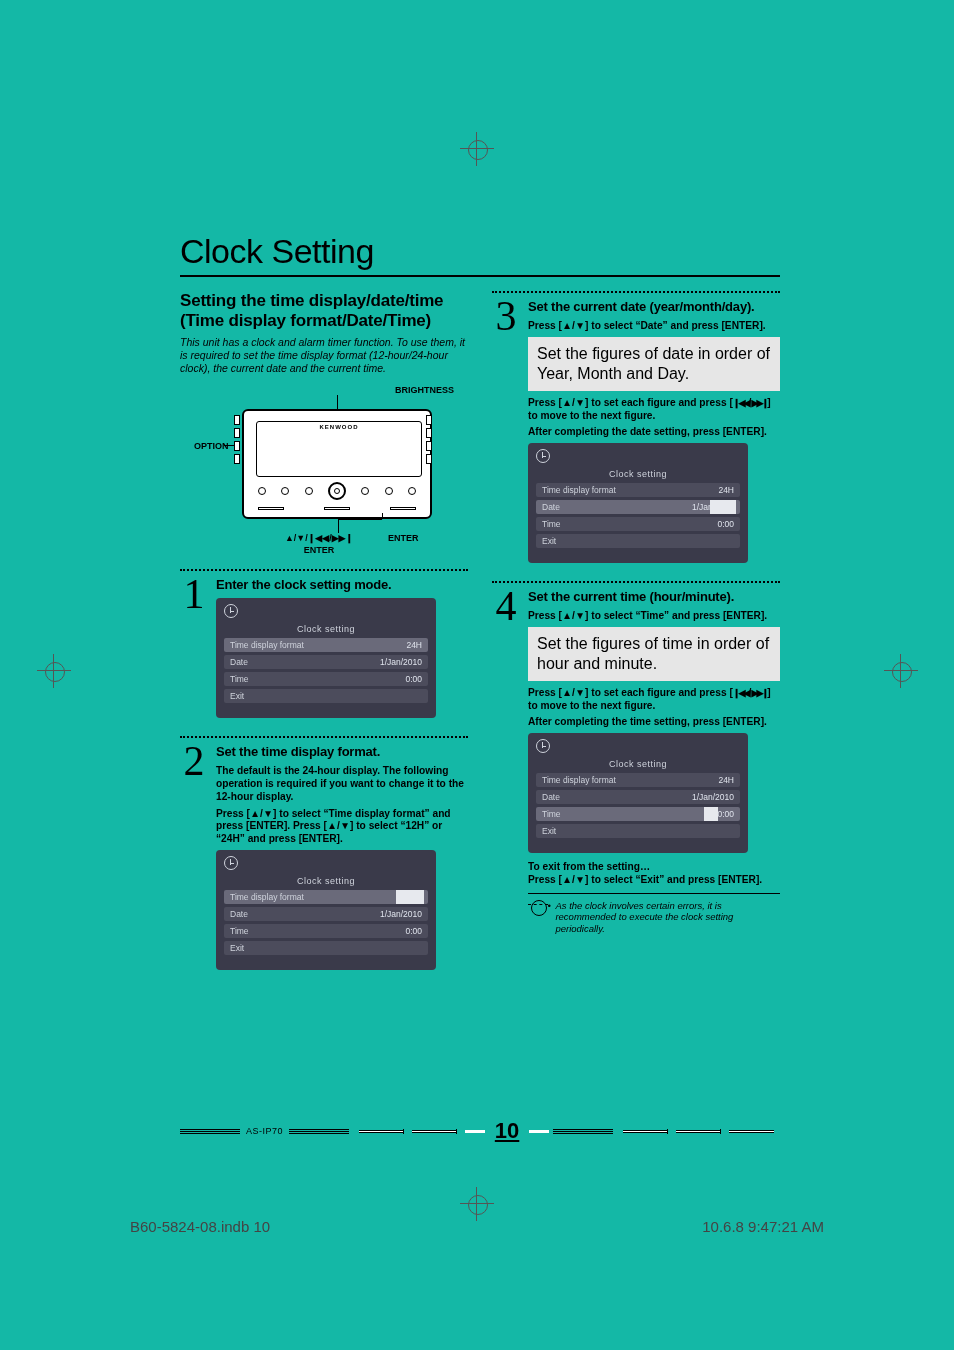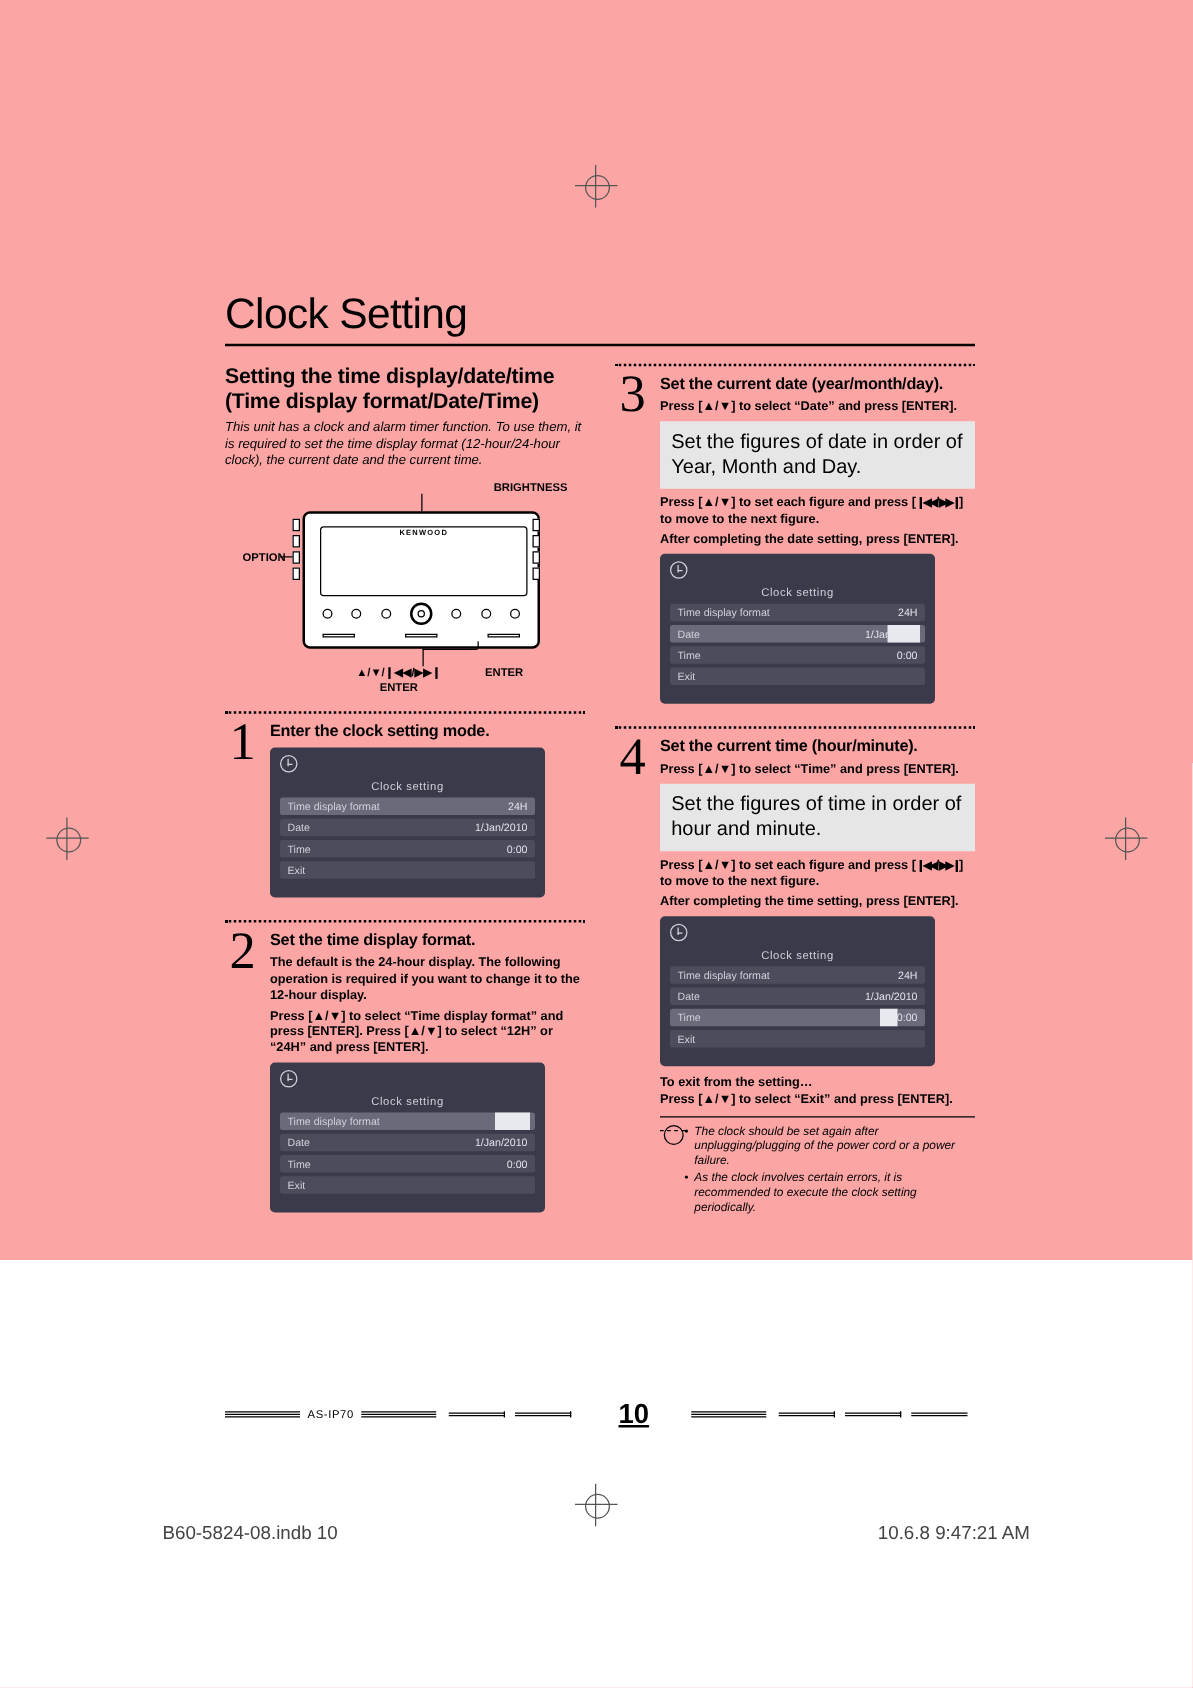--- a/index.html
+++ b/index.html
@@ -1,17 +1,17 @@
 <!DOCTYPE html>
 <html><head>
 <meta charset="utf-8">
 <style>
   * { box-sizing: border-box; margin: 0; padding: 0; }
   html, body { width: 954px; height: 1350px; background: #fff; font-family: "Helvetica Neue", Arial, sans-serif; color: #000; }
-  .page { width: 954px; height: 1008px; position: relative; background: #fca5a5; }
+  .page { width: 954px; height: 1350px; position: relative; background: #14b8a6; }
 
   
   .regmark { position: absolute; font-size: 0; }
   .regmark.circle::before {
     content:""; display:block; width:18px; height:18px; border:1px solid #555; border-radius:50%;
   }
   .regmark.circle::after {
     content:""; position:absolute; left:-8px; top:8px; width:34px; height:1px; background:#555;
   }
   .regmark.circle .v { position:absolute; left:8px; top:-8px; width:1px; height:34px; background:#555; }
@@ -332,21 +332,20 @@
               </div>
 
             <div class="exitline">To exit from the setting…</div>
             <div class="exitline">
               <span>Press [</span><span class="arrow-up"></span>/<span class="arrow-down"></span><span>] to select “Exit” and press [ENTER].</span>
             </div>
 
             <div class="tip">
               <div class="bulb"></div>
               <ul>
-                <li>The clock should be set again after unplugging/plugging of the power cord or a power failure.</li>
                 <li>As the clock involves certain errors, it is recommended to execute the clock setting periodically.</li>
               </ul>
             </div>
           </div>
         </div>
       </div>
     </div>
   </div>
 
   <div class="footer">

